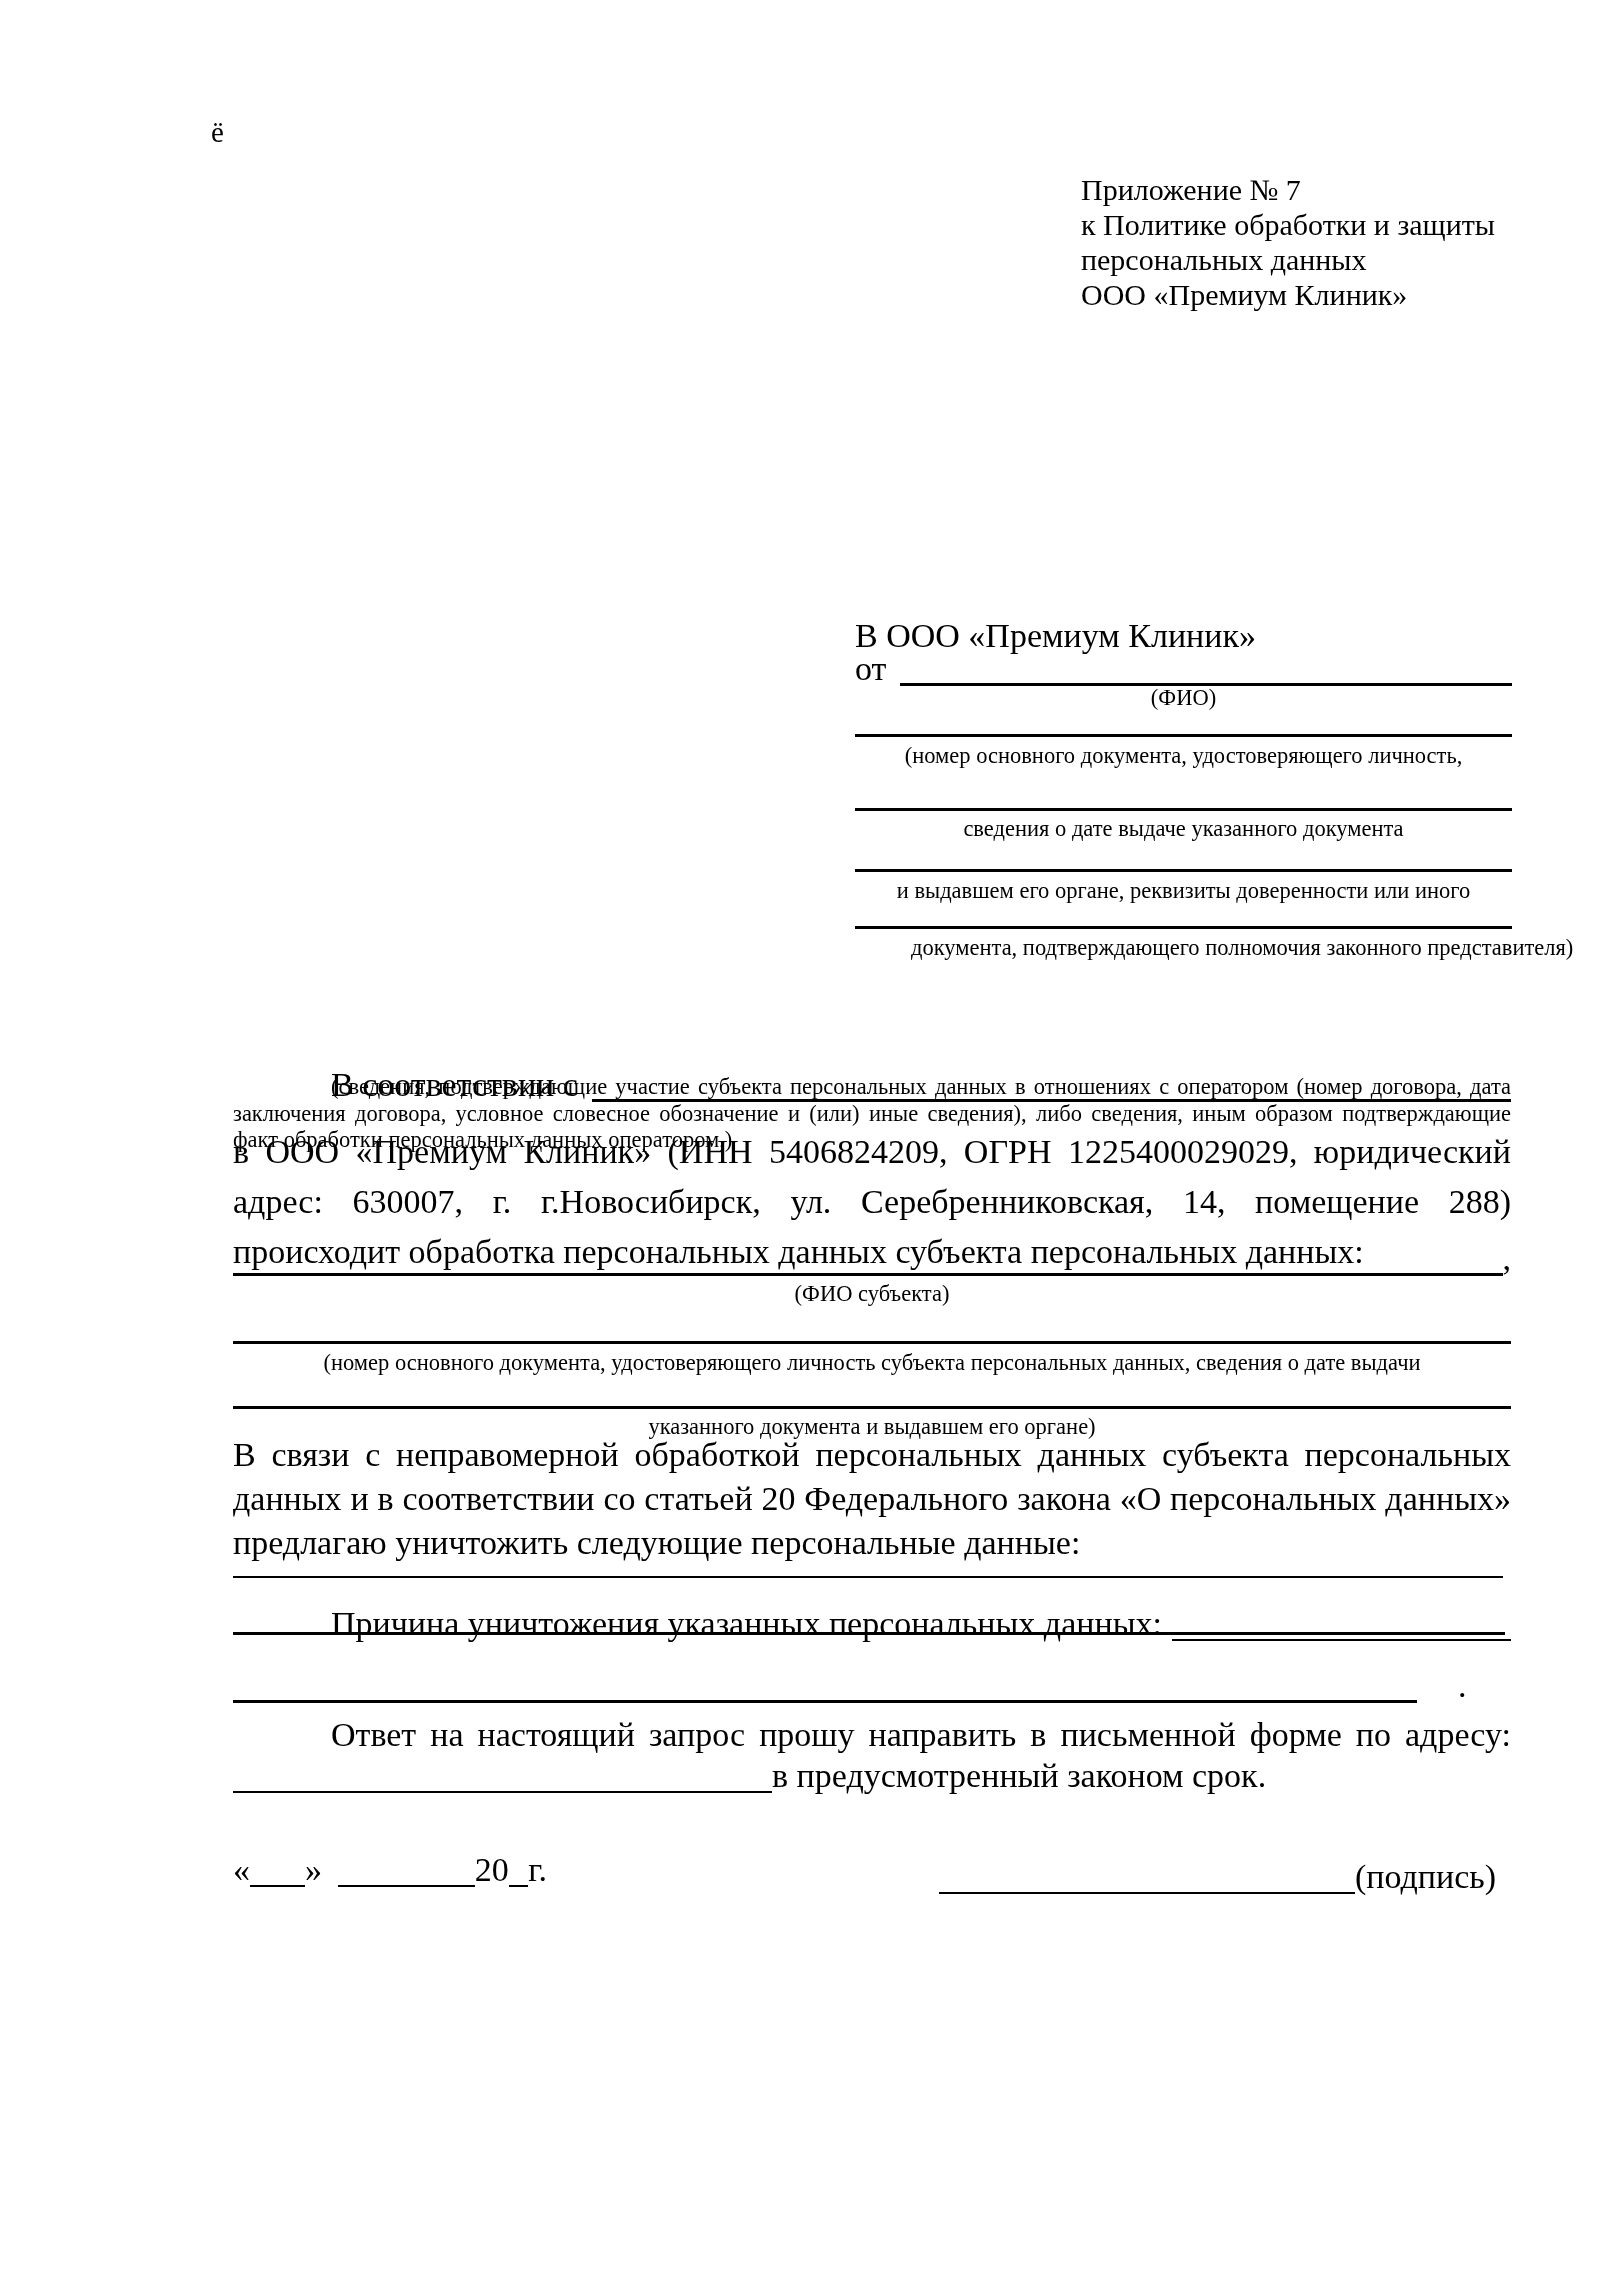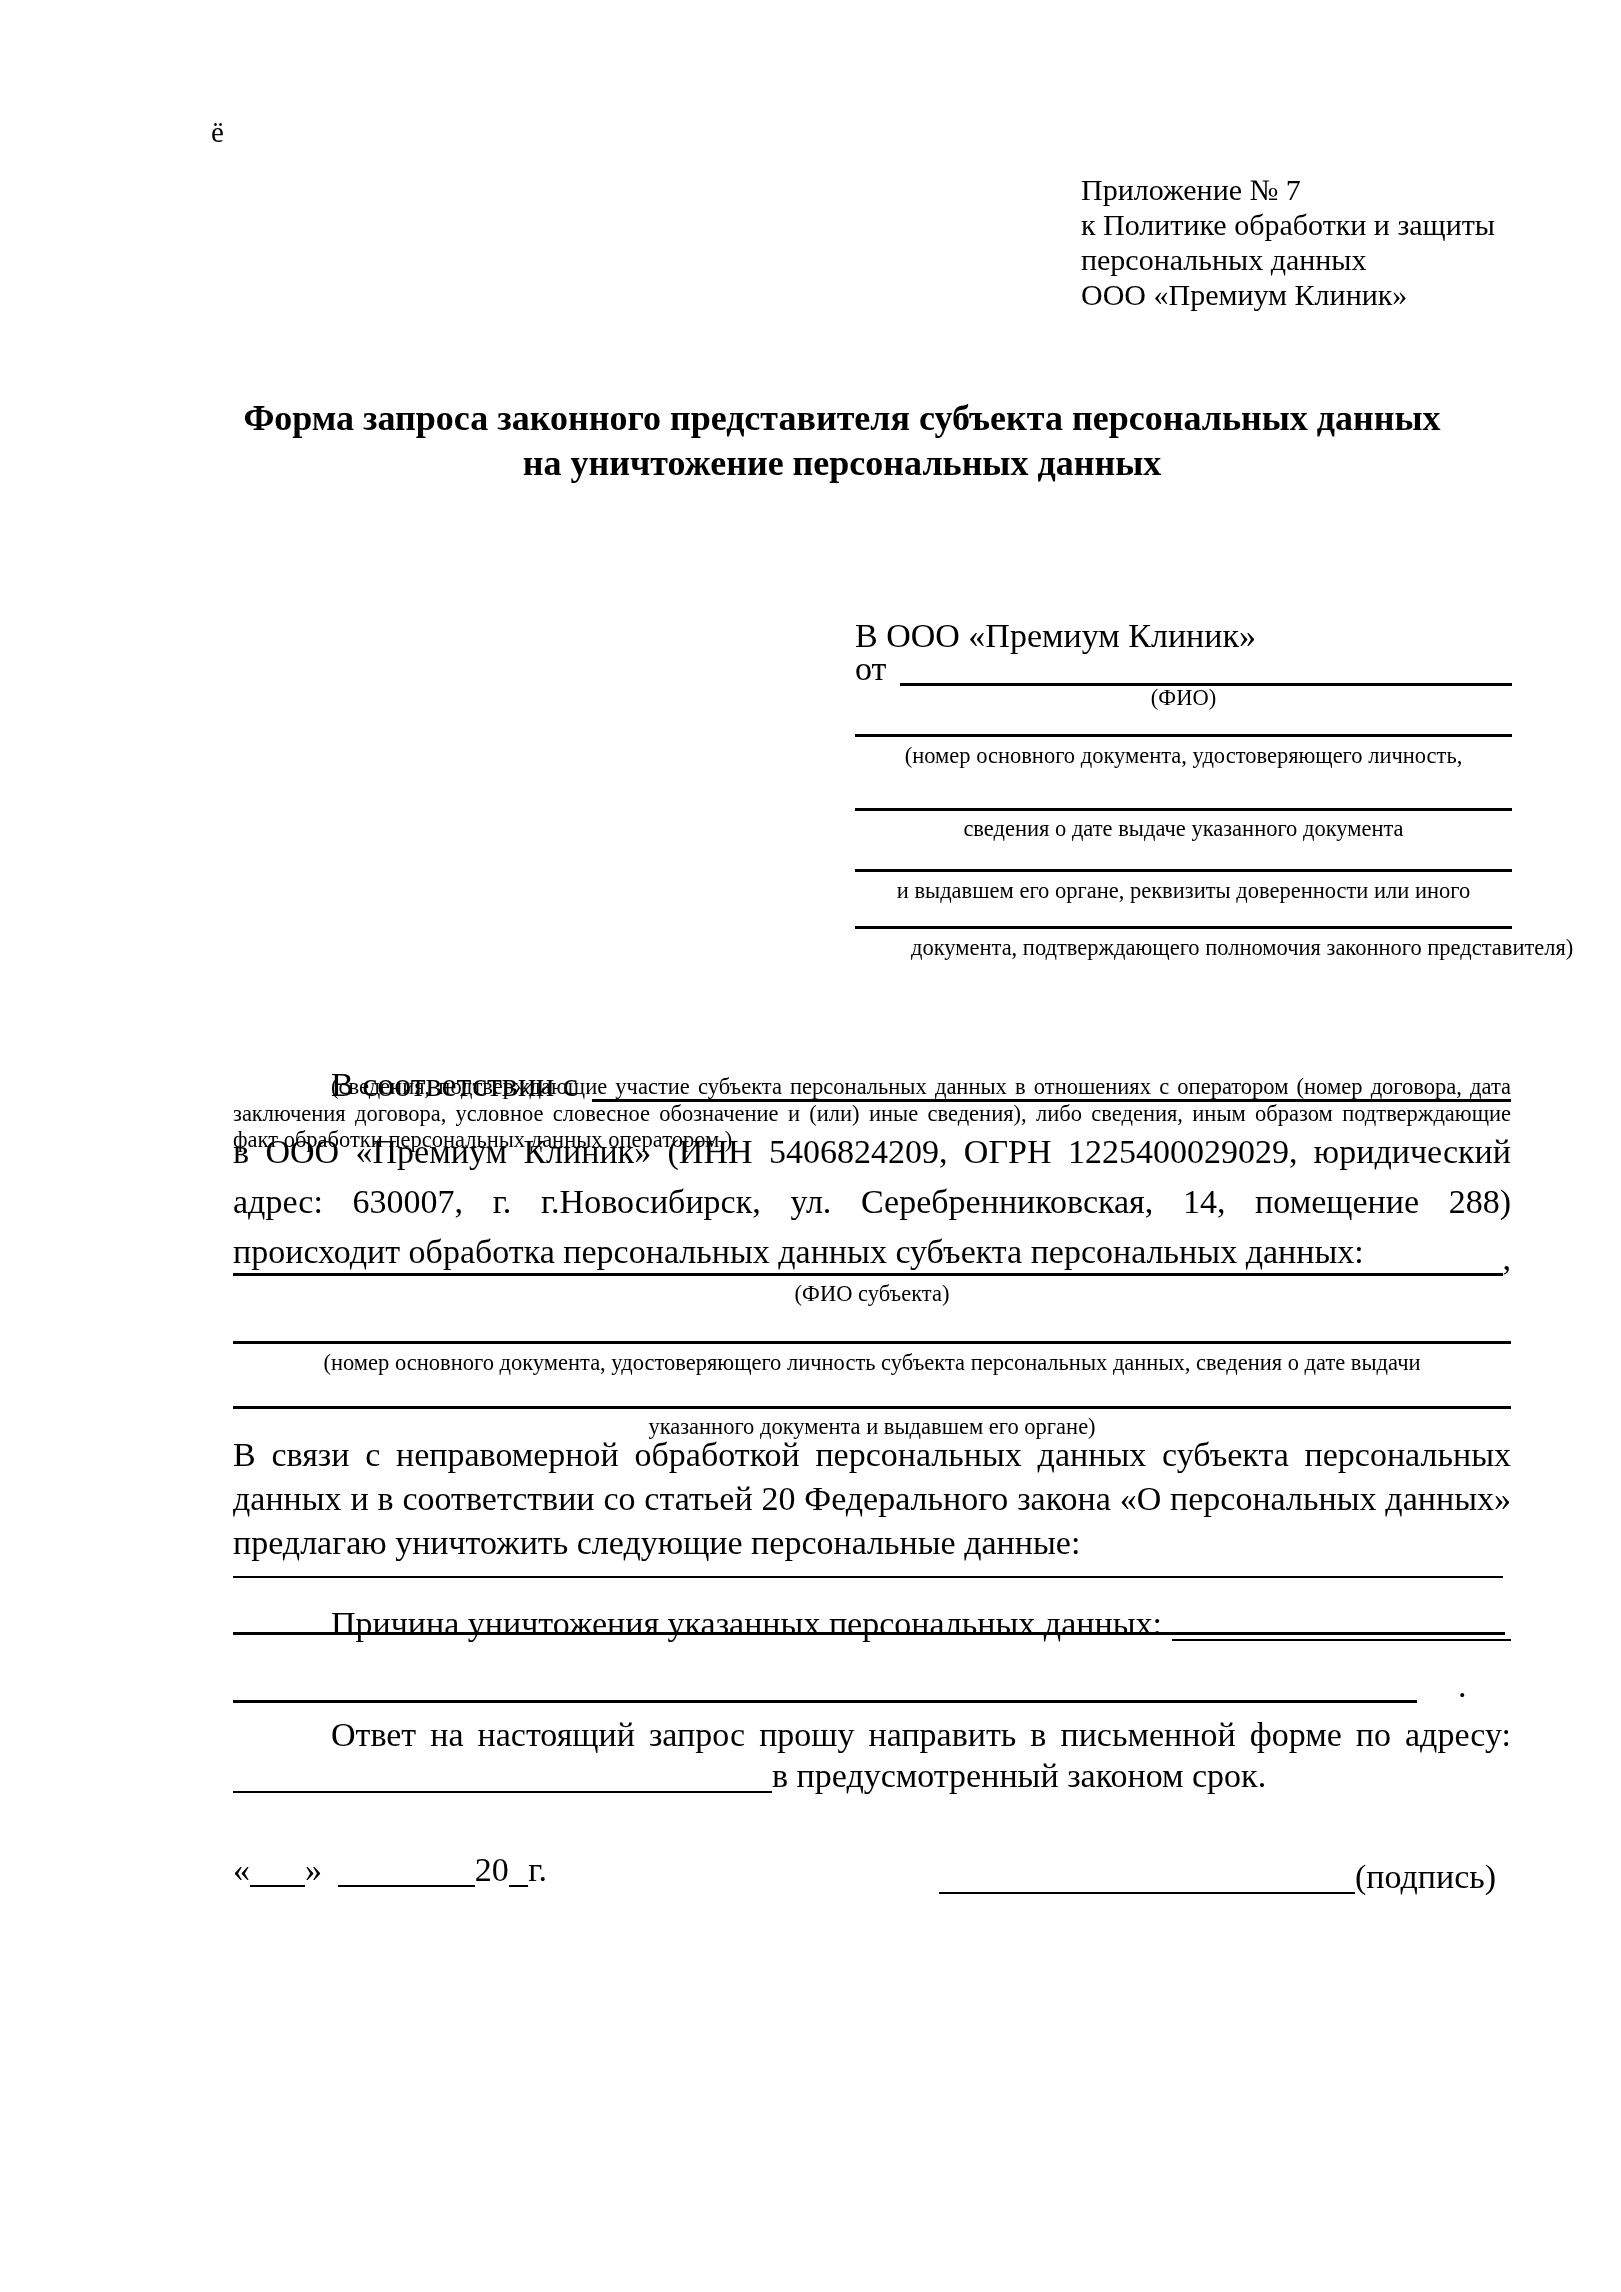--- a/index.html
+++ b/index.html
@@ -32,24 +32,20 @@
 
   <div class="abs stray" style="left:211px;top:116px;">ё</div>
 
   <div class="abs appendix" style="left:1081px;top:155px;margin-top:17px;">
     <div>Приложение № 7</div>
     <div>к Политике обработки и защиты</div>
     <div>персональных данных</div>
     <div>ООО «Премиум Клиник»</div>
   </div>
 
-  <div class="abs title" style="left:172px;top:396px;width:1340px;">
-    <div>Форма запроса законного представителя субъекта персональных данных</div>
-    <div>на уничтожение персональных данных</div>
-  </div>
 
   <div class="abs body-text" style="left:855px;top:614px;">В ООО «Премиум Клиник»</div>
 
   <div class="row body-text" style="left:855px;top:647px;width:657px;">
     <span>от</span>
     <span class="fill" style="flex:1;margin-left:13.7px;"></span>
   </div>
   <div class="abs cap" style="left:855px;top:685px;width:657px;">(ФИО)</div>
 
   <div class="hr" style="left:855px;top:734px;width:657px;"></div>

